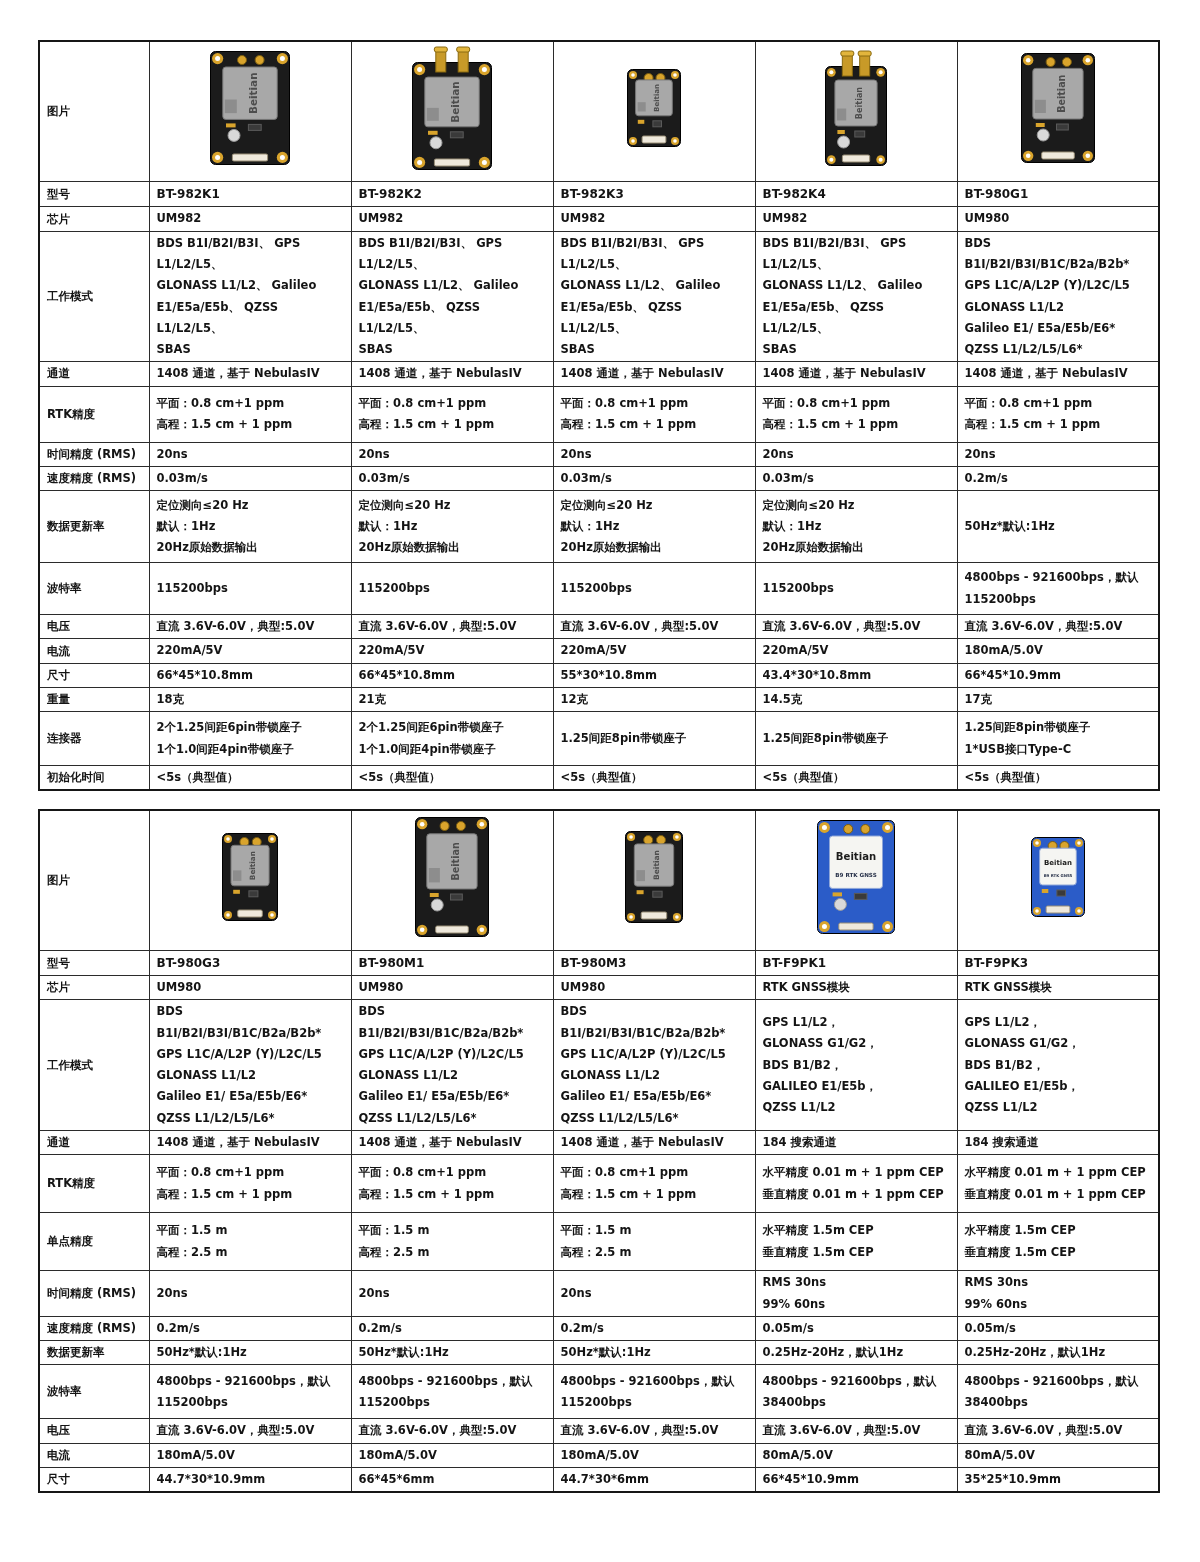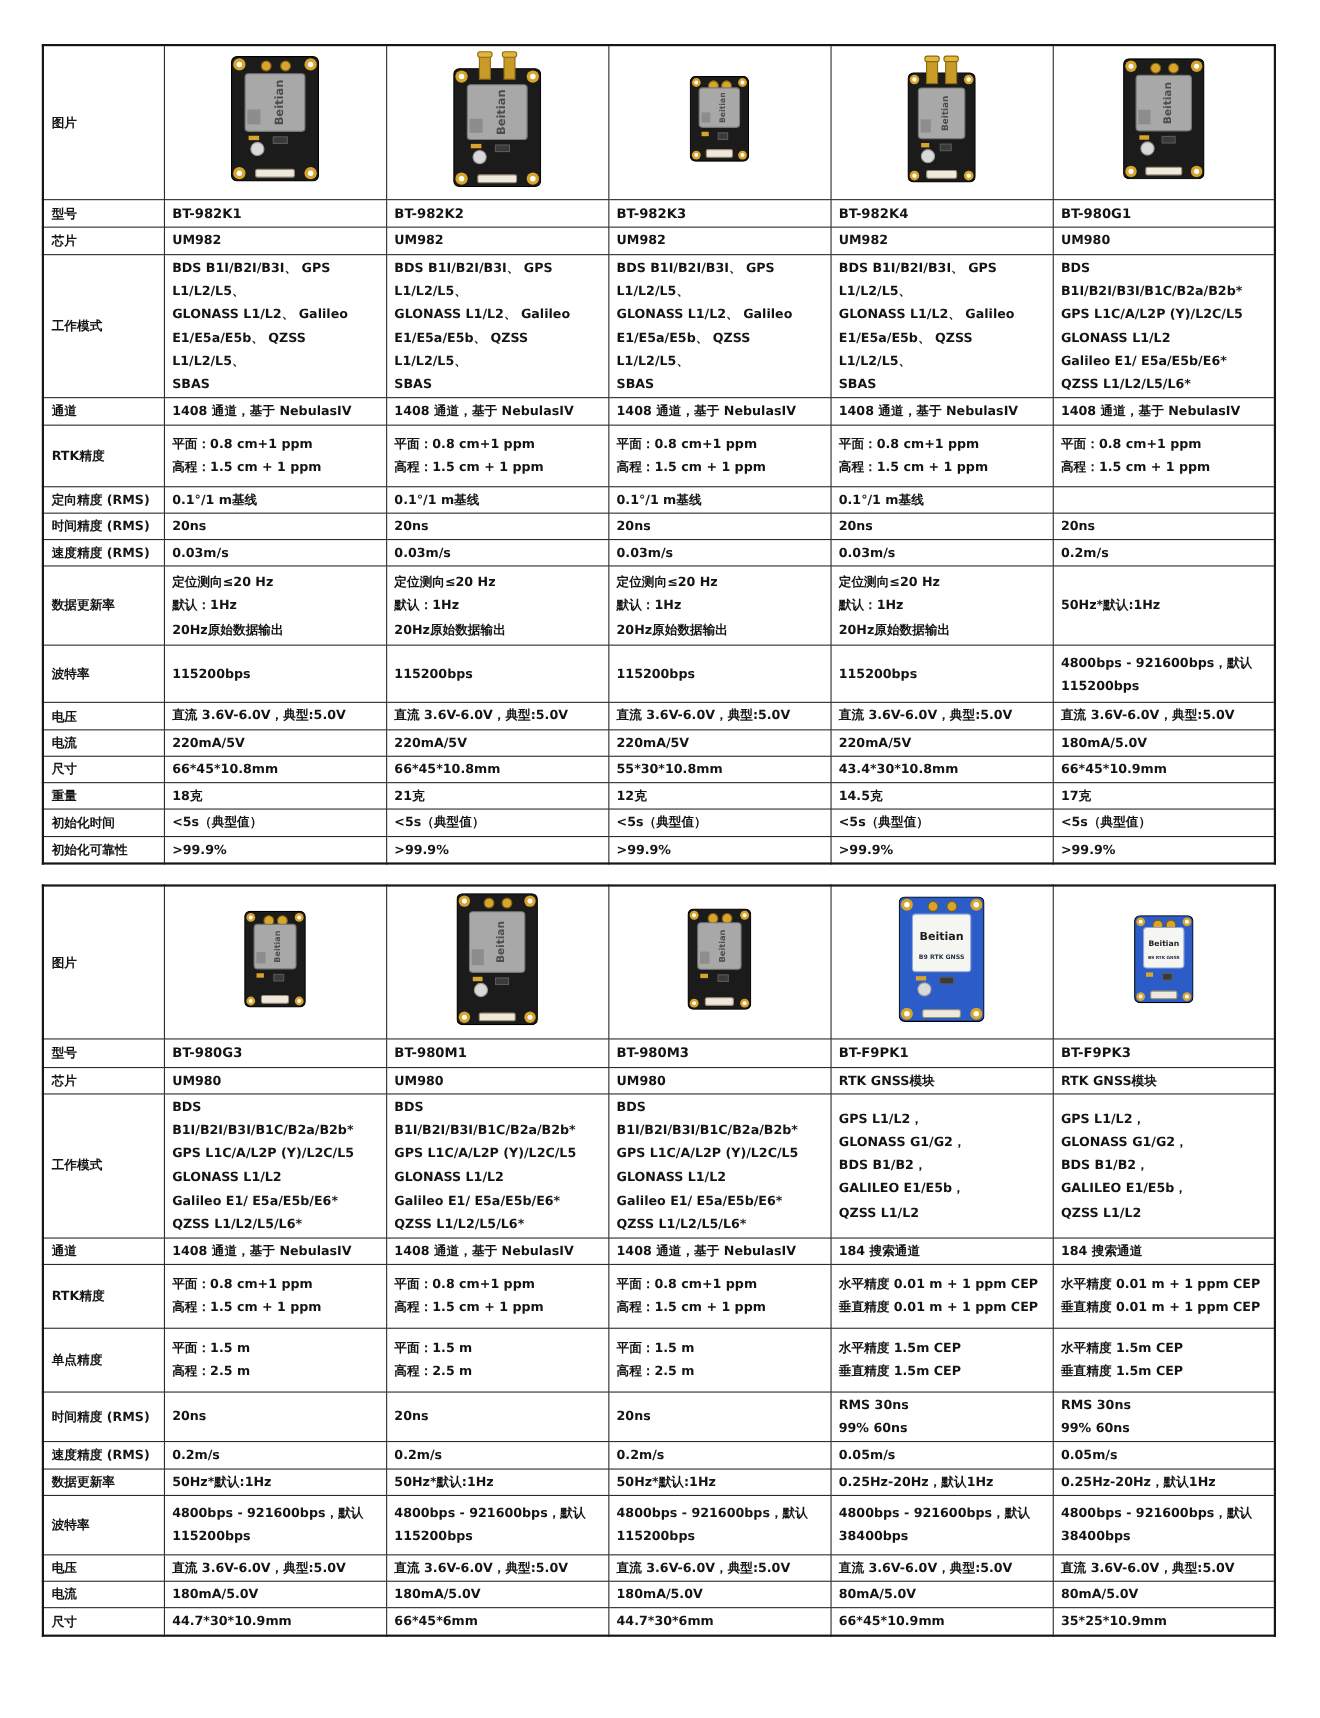--- a/index.html
+++ b/index.html
@@ -205,28 +205,20 @@
           <td class="val">平面：0.8 cm+1 ppm
 高程：1.5 cm + 1 ppm</td>
           <td class="val">平面：0.8 cm+1 ppm
 高程：1.5 cm + 1 ppm</td>
           <td class="val">平面：0.8 cm+1 ppm
 高程：1.5 cm + 1 ppm</td>
           <td class="val">平面：0.8 cm+1 ppm
 高程：1.5 cm + 1 ppm</td>
         </tr>
         <tr style="height: 22px;">
-          <td class="lbl">定向精度 (RMS)</td>
-          <td class="val">0.1°/1 m基线</td>
-          <td class="val">0.1°/1 m基线</td>
-          <td class="val">0.1°/1 m基线</td>
-          <td class="val">0.1°/1 m基线</td>
-          <td class="val"></td>
-        </tr>
-        <tr style="height: 22px;">
           <td class="lbl">时间精度 (RMS)</td>
           <td class="val">20ns</td>
           <td class="val">20ns</td>
           <td class="val">20ns</td>
           <td class="val">20ns</td>
           <td class="val">20ns</td>
         </tr>
         <tr style="height: 22px;">
           <td class="lbl">速度精度 (RMS)</td>
           <td class="val">0.03m/s</td>
@@ -284,35 +276,38 @@
           <td class="val">66*45*10.9mm</td>
         </tr>
         <tr style="height: 22px;">
           <td class="lbl">重量</td>
           <td class="val">18克</td>
           <td class="val">21克</td>
           <td class="val">12克</td>
           <td class="val">14.5克</td>
           <td class="val">17克</td>
         </tr>
+        <tr style="height: 54px;">
+          <td class="lbl">连接器</td>
+          <td class="val">2个1.25间距6pin带锁座子
+1个1.0间距4pin带锁座子</td>
+          <td class="val">2个1.25间距6pin带锁座子
+1个1.0间距4pin带锁座子</td>
+          <td class="val">1.25间距8pin带锁座子</td>
+          <td class="val">1.25间距8pin带锁座子</td>
+          <td class="val">1.25间距8pin带锁座子
+1*USB接口Type-C</td>
+        </tr>
         <tr style="height: 22px;">
           <td class="lbl">初始化时间</td>
           <td class="val">&lt;5s（典型值）</td>
           <td class="val">&lt;5s（典型值）</td>
           <td class="val">&lt;5s（典型值）</td>
           <td class="val">&lt;5s（典型值）</td>
           <td class="val">&lt;5s（典型值）</td>
-        </tr>
-        <tr style="height: 22px;">
-          <td class="lbl">初始化可靠性</td>
-          <td class="val">&gt;99.9%</td>
-          <td class="val">&gt;99.9%</td>
-          <td class="val">&gt;99.9%</td>
-          <td class="val">&gt;99.9%</td>
-          <td class="val">&gt;99.9%</td>
         </tr>
       </tbody>
   </table>
   <table class="spec">
     <colgroup>
       <col style="width:110px">
       <col style="width:202px">
         <col style="width:202px">
         <col style="width:202px">
       <col style="width:202px">

